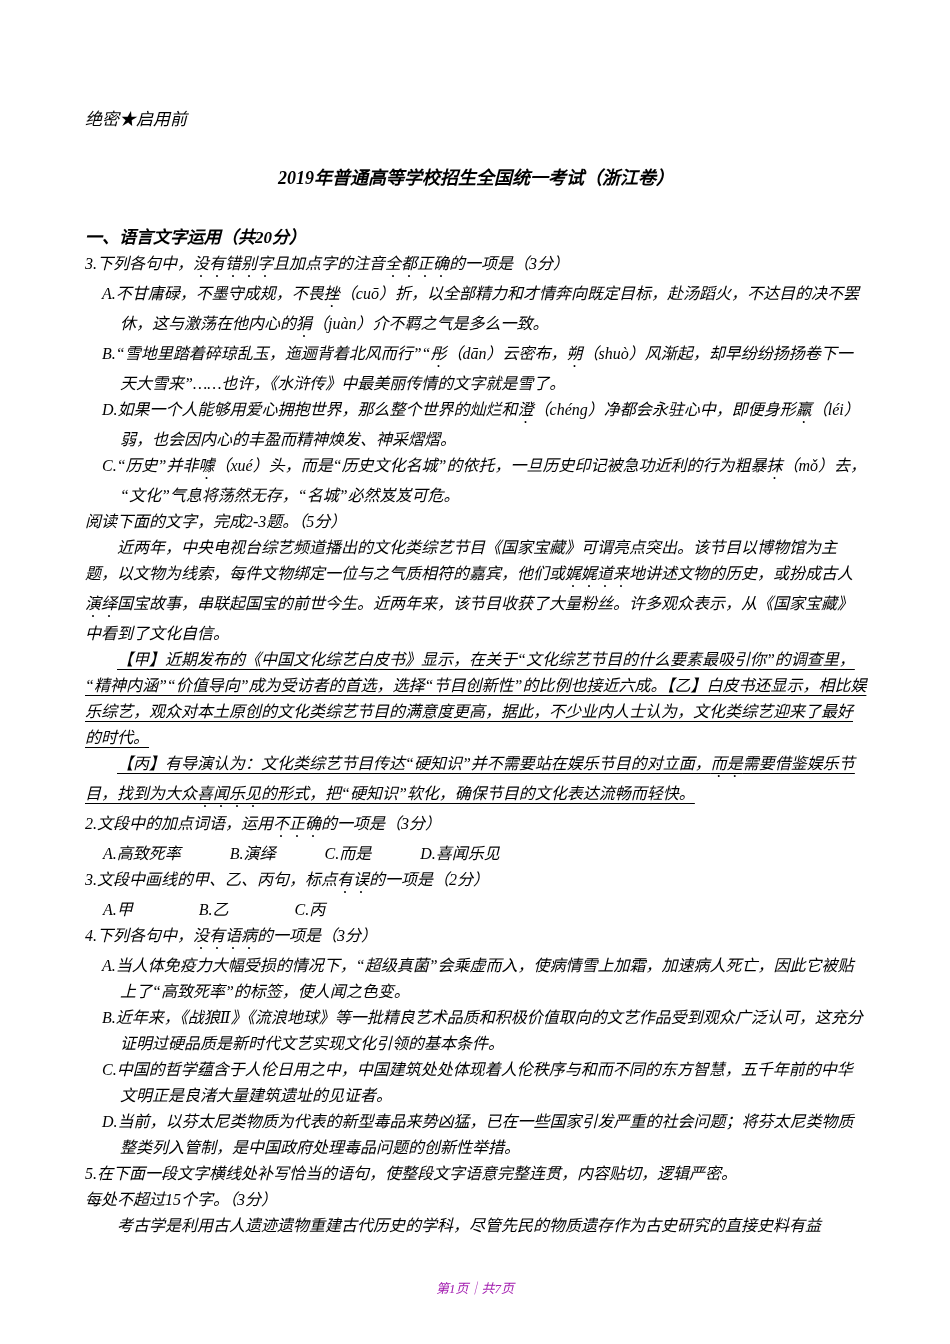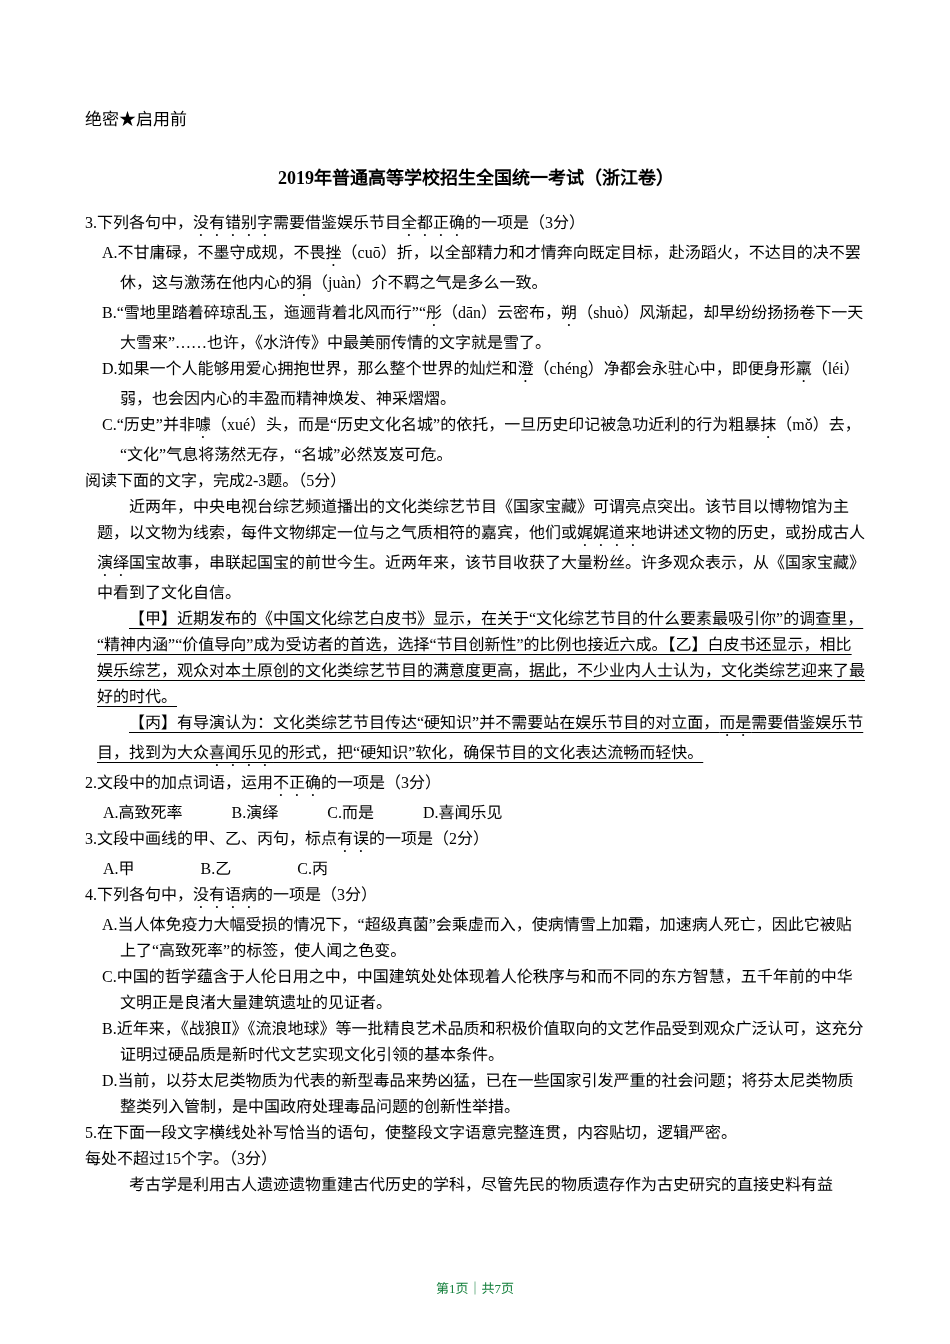--- a/index.html
+++ b/index.html
@@ -8,63 +8,65 @@
     position: relative;
     width: 950px;
     height: 1344px;
     margin: 0 auto;
     background: #ffffff;
     color: #000000;
     overflow: hidden;
     font-family: "Liberation Serif", "DejaVu Serif", serif;
     font-size: 16px;
     line-height: 26px;
+    font-style: italic;
   }
   .content { padding: 108px 83px 0 85px; }
   .security { font-size: 17px; line-height: 24px; }
   .title {
     font-size: 18px; line-height: 32px; font-weight: 700;
     text-align: center; margin: 30px 0 16px;
   }
   .subject {
     font-size: 23px; line-height: 30px; font-weight: 400;
     text-align: center; margin: 33px 0 0;
   }
   .section-heading { font-size: 17px; line-height: 26px; font-weight: 700; margin: 31px 0 0; }
   p { margin: 0; }
   .option { padding-left: 35px; text-indent: -18px; }
-  .indent { text-indent: 2em; margin-left: 12px; }
+  .indent { text-indent: 2em; }
   .underlined { text-decoration: underline; text-underline-offset: 4px; text-decoration-thickness: 1px; }
   .options-row { padding-left: 18px; }
   .options-row .opt { margin-right: 45px; }
   .options-row.wide .opt { margin-right: 62px; }
   .em-dot {
     -webkit-text-emphasis: filled dot;
     -webkit-text-emphasis-position: under right;
     text-emphasis: filled dot;
     text-emphasis-position: under right;
   }
   .footer {
     position: absolute; left: 0; right: 0; top: 1280px;
-    text-align: center; font-size: 13px; line-height: 18px; color: #15803d;
+    text-align: center; font-size: 13px; line-height: 18px; color: #a21caf;
   }
 </style>
 </head>
 <body>
 
 <div class="page">
   <div class="content">
 
     <div class="security">绝密★启用前</div>
 
     <h1 class="title">2019年普通高等学校招生全国统一考试（浙江卷）</h1>
 
 
+    <div class="section-heading">一、语言文字运用（共20分）</div>
 
-    <p class="stem"><span>3.下列各句中，</span><span class="em-dot">没有错别字</span><span>需要借鉴娱乐节目</span><span class="em-dot">全都正确</span><span>的一项是（3分）</span></p>
+    <p class="stem"><span>3.下列各句中，</span><span class="em-dot">没有错别字</span><span>且加点字的注音</span><span class="em-dot">全都正确</span><span>的一项是（3分）</span></p>
     <p class="option"><span>A.不甘庸碌，不墨守成规，不畏</span><span class="em-dot">挫</span><span>（cuō）折，以全部精力和才情奔向既定目标，赴汤蹈火，不达目的决不罢休，这与激荡在他内心的</span><span class="em-dot">狷</span><span>（juàn）介不羁之气是多么一致。</span></p>
     <p class="option"><span>B.“雪地里踏着碎琼乱玉，迤逦背着北风而行”“</span><span class="em-dot">彤</span><span>（dān）云密布，</span><span class="em-dot">朔</span><span>（shuò）风渐起，却早纷纷扬扬卷下一天大雪来”……也许，《水浒传》中最美丽传情的文字就是雪了。</span></p>
     <p class="option"><span>D.如果一个人能够用爱心拥抱世界，那么整个世界的灿烂和</span><span class="em-dot">澄</span><span>（chéng）净都会永驻心中，即便身形</span><span class="em-dot">羸</span><span>（léi）弱，也会因内心的丰盈而精神焕发、神采熠熠。</span></p>
     <p class="option"><span>C.“历史”并非</span><span class="em-dot">噱</span><span>（xué）头，而是“历史文化名城”的依托，一旦历史印记被急功近利的行为粗暴</span><span class="em-dot">抹</span><span>（mǒ）去，“文化”气息将荡然无存，“名城”必然岌岌可危。</span></p>
 
     <p class="instruction">阅读下面的文字，完成2-3题。（5分）</p>
     <p class="indent"><span>近两年，中央电视台综艺频道播出的文化类综艺节目《国家宝藏》可谓亮点突出。该节目以博物馆为主题，以文物为线索，每件文物绑定一位与之气质相符的嘉宾，他们或</span><span class="em-dot">娓娓道来</span><span>地讲述文物的历史，或扮成古人</span><span class="em-dot">演绎</span><span>国宝故事，串联起国宝的前世今生。近两年来，该节目收获了大量粉丝。许多观众表示，从《国家宝藏》中看到了文化自信。</span></p>
     <p class="indent underlined"><span>【甲】近期发布的《中国文化综艺白皮书》显示，在关于“文化综艺节目的什么要素最吸引你”的调查里，“精神内涵”“价值导向”成为受访者的首选，选择“节目创新性”的比例也接近六成。【乙】白皮书还显示，相比娱乐综艺，观众对本土原创的文化类综艺节目的满意度更高，据此，不少业内人士认为，文化类综艺迎来了最好的时代。</span></p>
     <p class="indent underlined"><span>【丙】有导演认为：文化类综艺节目传达“硬知识”并不需要站在娱乐节目的对立面，</span><span class="em-dot">而是</span><span>需要借鉴娱乐节目，找到为大众</span><span class="em-dot">喜闻乐见</span><span>的形式，把“硬知识”软化，确保节目的文化表达流畅而轻快。</span></p>
 
@@ -78,22 +80,22 @@
 
     <p class="stem"><span>3.文段中画线的甲、乙、丙句，标点</span><span class="em-dot">有误</span><span>的一项是（2分）</span></p>
     <p class="options-row wide">
       <span class="opt">A.甲</span>
       <span class="opt">B.乙</span>
       <span class="opt">C.丙</span>
     </p>
 
     <p class="stem"><span>4.下列各句中，</span><span class="em-dot">没有语病</span><span>的一项是（3分）</span></p>
     <p class="option">A.当人体免疫力大幅受损的情况下，“超级真菌”会乘虚而入，使病情雪上加霜，加速病人死亡，因此它被贴上了“高致死率”的标签，使人闻之色变。</p>
+    <p class="option">B.近年来，《战狼Ⅱ》《流浪地球》等一批精良艺术品质和积极价值取向的文艺作品受到观众广泛认可，这充分证明过硬品质是新时代文艺实现文化引领的基本条件。</p>
     <p class="option">C.中国的哲学蕴含于人伦日用之中，中国建筑处处体现着人伦秩序与和而不同的东方智慧，五千年前的中华文明正是良渚大量建筑遗址的见证者。</p>
-    <p class="option">B.近年来，《战狼Ⅱ》《流浪地球》等一批精良艺术品质和积极价值取向的文艺作品受到观众广泛认可，这充分证明过硬品质是新时代文艺实现文化引领的基本条件。</p>
     <p class="option">D.当前，以芬太尼类物质为代表的新型毒品来势凶猛，已在一些国家引发严重的社会问题；将芬太尼类物质整类列入管制，是中国政府处理毒品问题的创新性举措。</p>
 
     <p class="stem">5.在下面一段文字横线处补写恰当的语句，使整段文字语意完整连贯，内容贴切，逻辑严密。</p>
     <p class="stem">每处不超过15个字。（3分）</p>
     <p class="indent">考古学是利用古人遗迹遗物重建古代历史的学科，尽管先民的物质遗存作为古史研究的直接史料有益</p>
 
   </div>
 
   <div class="footer">第1页｜共7页</div>
 </div>

